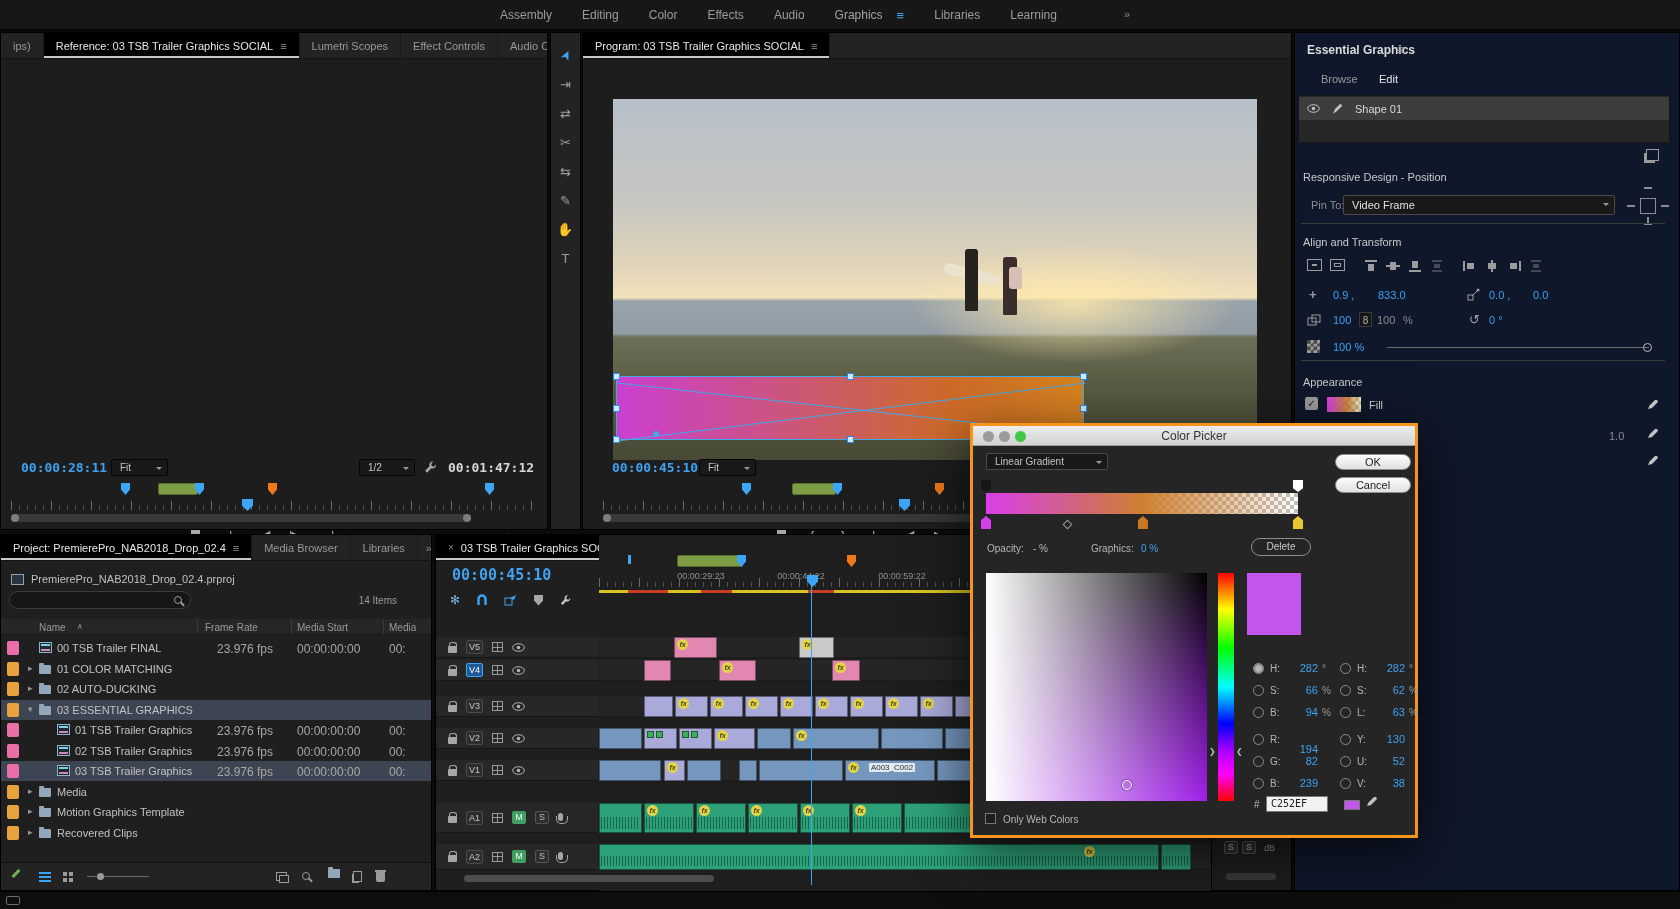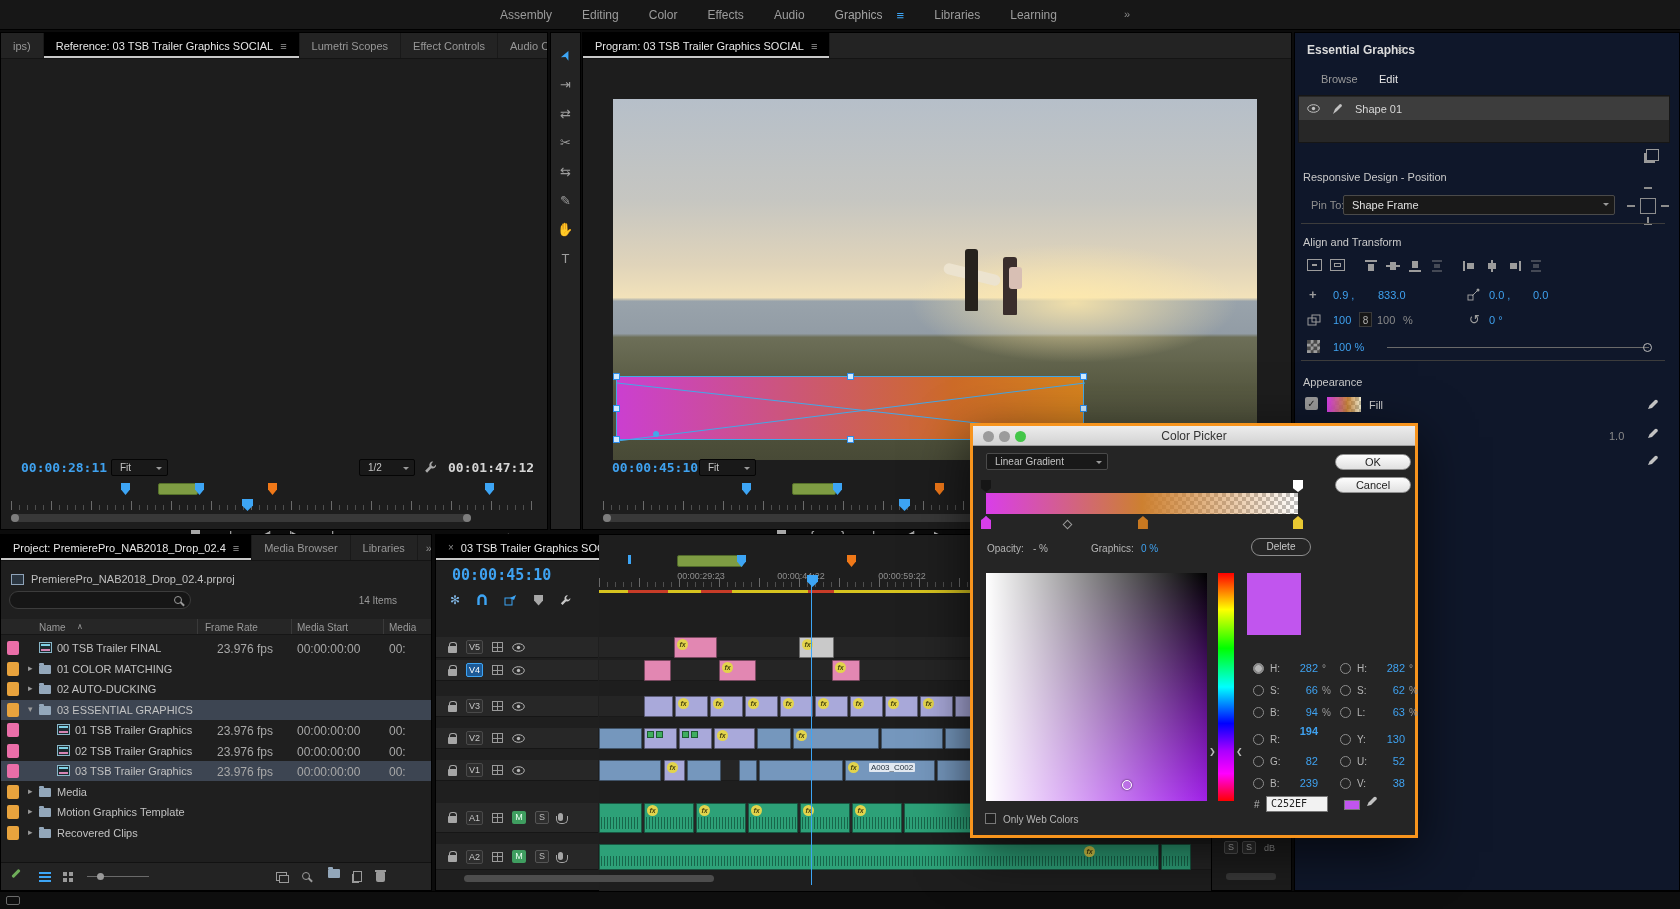--- a/index.html
+++ b/index.html
@@ -279,21 +279,21 @@
           </svg>
         <svg width="11" height="12" viewBox="0 0 11 12">
             <path d="M1 11 L3 6 L8 1 a2 2 0 0 1 2 2 L5 8 Z" fill="#c2c2c2"></path>
           </svg>
         <span style="color:#d8d8d8;font-size:11px">Shape 01</span>
       </div>
     </div>
     <div style="position:absolute;left:351px;top:116px;width:13px;height:12px;border:1px solid #9a9a9a;box-shadow:-3px 3px 0 -1px #9a9a9a"></div>
     <div class="egsec" style="left:8px;top:138px">Responsive Design - Position</div>
     <div class="egsec egdim" style="left:16px;top:166px">Pin To:</div>
-    <div class="mdd" style="left:48px;top:162px;width:272px;height:20px;line-height:18px;color:#e0e0e0;font-size:11px;border-color:#4a4a4a">Shape Frame</div>
+    <div class="mdd" style="left:48px;top:162px;width:272px;height:20px;line-height:18px;color:#e0e0e0;font-size:11px;border-color:#4a4a4a">Video Frame</div>
     <div style="position:absolute;left:330px;top:152px;width:46px;height:42px">
       <div style="position:absolute;left:15px;top:13px;width:16px;height:16px;border:1px solid #8d8d8d"></div>
       <div style="position:absolute;left:21px;top:2px;width:4px;height:8px;border-top:2px solid #8d8d8d;border-left:2px solid transparent"></div>
       <div style="position:absolute;left:19px;top:2px;width:8px;height:2px;background:#8d8d8d"></div>
       <div style="position:absolute;left:19px;top:38px;width:8px;height:2px;background:#8d8d8d"></div>
       <div style="position:absolute;left:22px;top:32px;width:2px;height:6px;background:#8d8d8d"></div>
       <div style="position:absolute;left:2px;top:20px;width:8px;height:2px;background:#8d8d8d"></div>
       <div style="position:absolute;left:36px;top:20px;width:8px;height:2px;background:#8d8d8d"></div>
     </div>
     <div class="divider" style="left:6px;top:190px;width:364px"></div>
@@ -727,21 +727,21 @@
         <div class="radio" style="left: 280px; top: 259px;"></div>
         <div class="vlab" style="left: 297px; top: 259px;">S:</div>
         <div class="vval" style="left: 313px; top: 258px;">66</div>
         <div class="vsuf" style="left: 349px; top: 259px;">%</div>
         <div class="radio" style="left: 280px; top: 281px;"></div>
         <div class="vlab" style="left: 297px; top: 281px;">B:</div>
         <div class="vval" style="left: 313px; top: 280px;">94</div>
         <div class="vsuf" style="left: 349px; top: 281px;">%</div>
         <div class="radio" style="left: 280px; top: 308px;"></div>
         <div class="vlab" style="left: 297px; top: 308px;">R:</div>
-        <div class="vval" style="left: 313px; top: 299px; font-weight: bold;">194</div>
+        <div class="vval" style="left: 313px; top: 317px;">194</div>
         <div class="radio" style="left: 280px; top: 330px;"></div>
         <div class="vlab" style="left: 297px; top: 330px;">G:</div>
         <div class="vval" style="left: 313px; top: 329px;">82</div>
         <div class="radio" style="left: 280px; top: 352px;"></div>
         <div class="vlab" style="left: 297px; top: 352px;">B:</div>
         <div class="vval" style="left: 313px; top: 351px;">239</div>
         <div class="radio" style="left: 367px; top: 237px;"></div>
         <div class="vlab" style="left: 384px; top: 237px;">H:</div>
         <div class="vval" style="left: 400px; top: 236px;">282</div>
         <div class="vsuf" style="left: 436px; top: 237px;">°</div>

